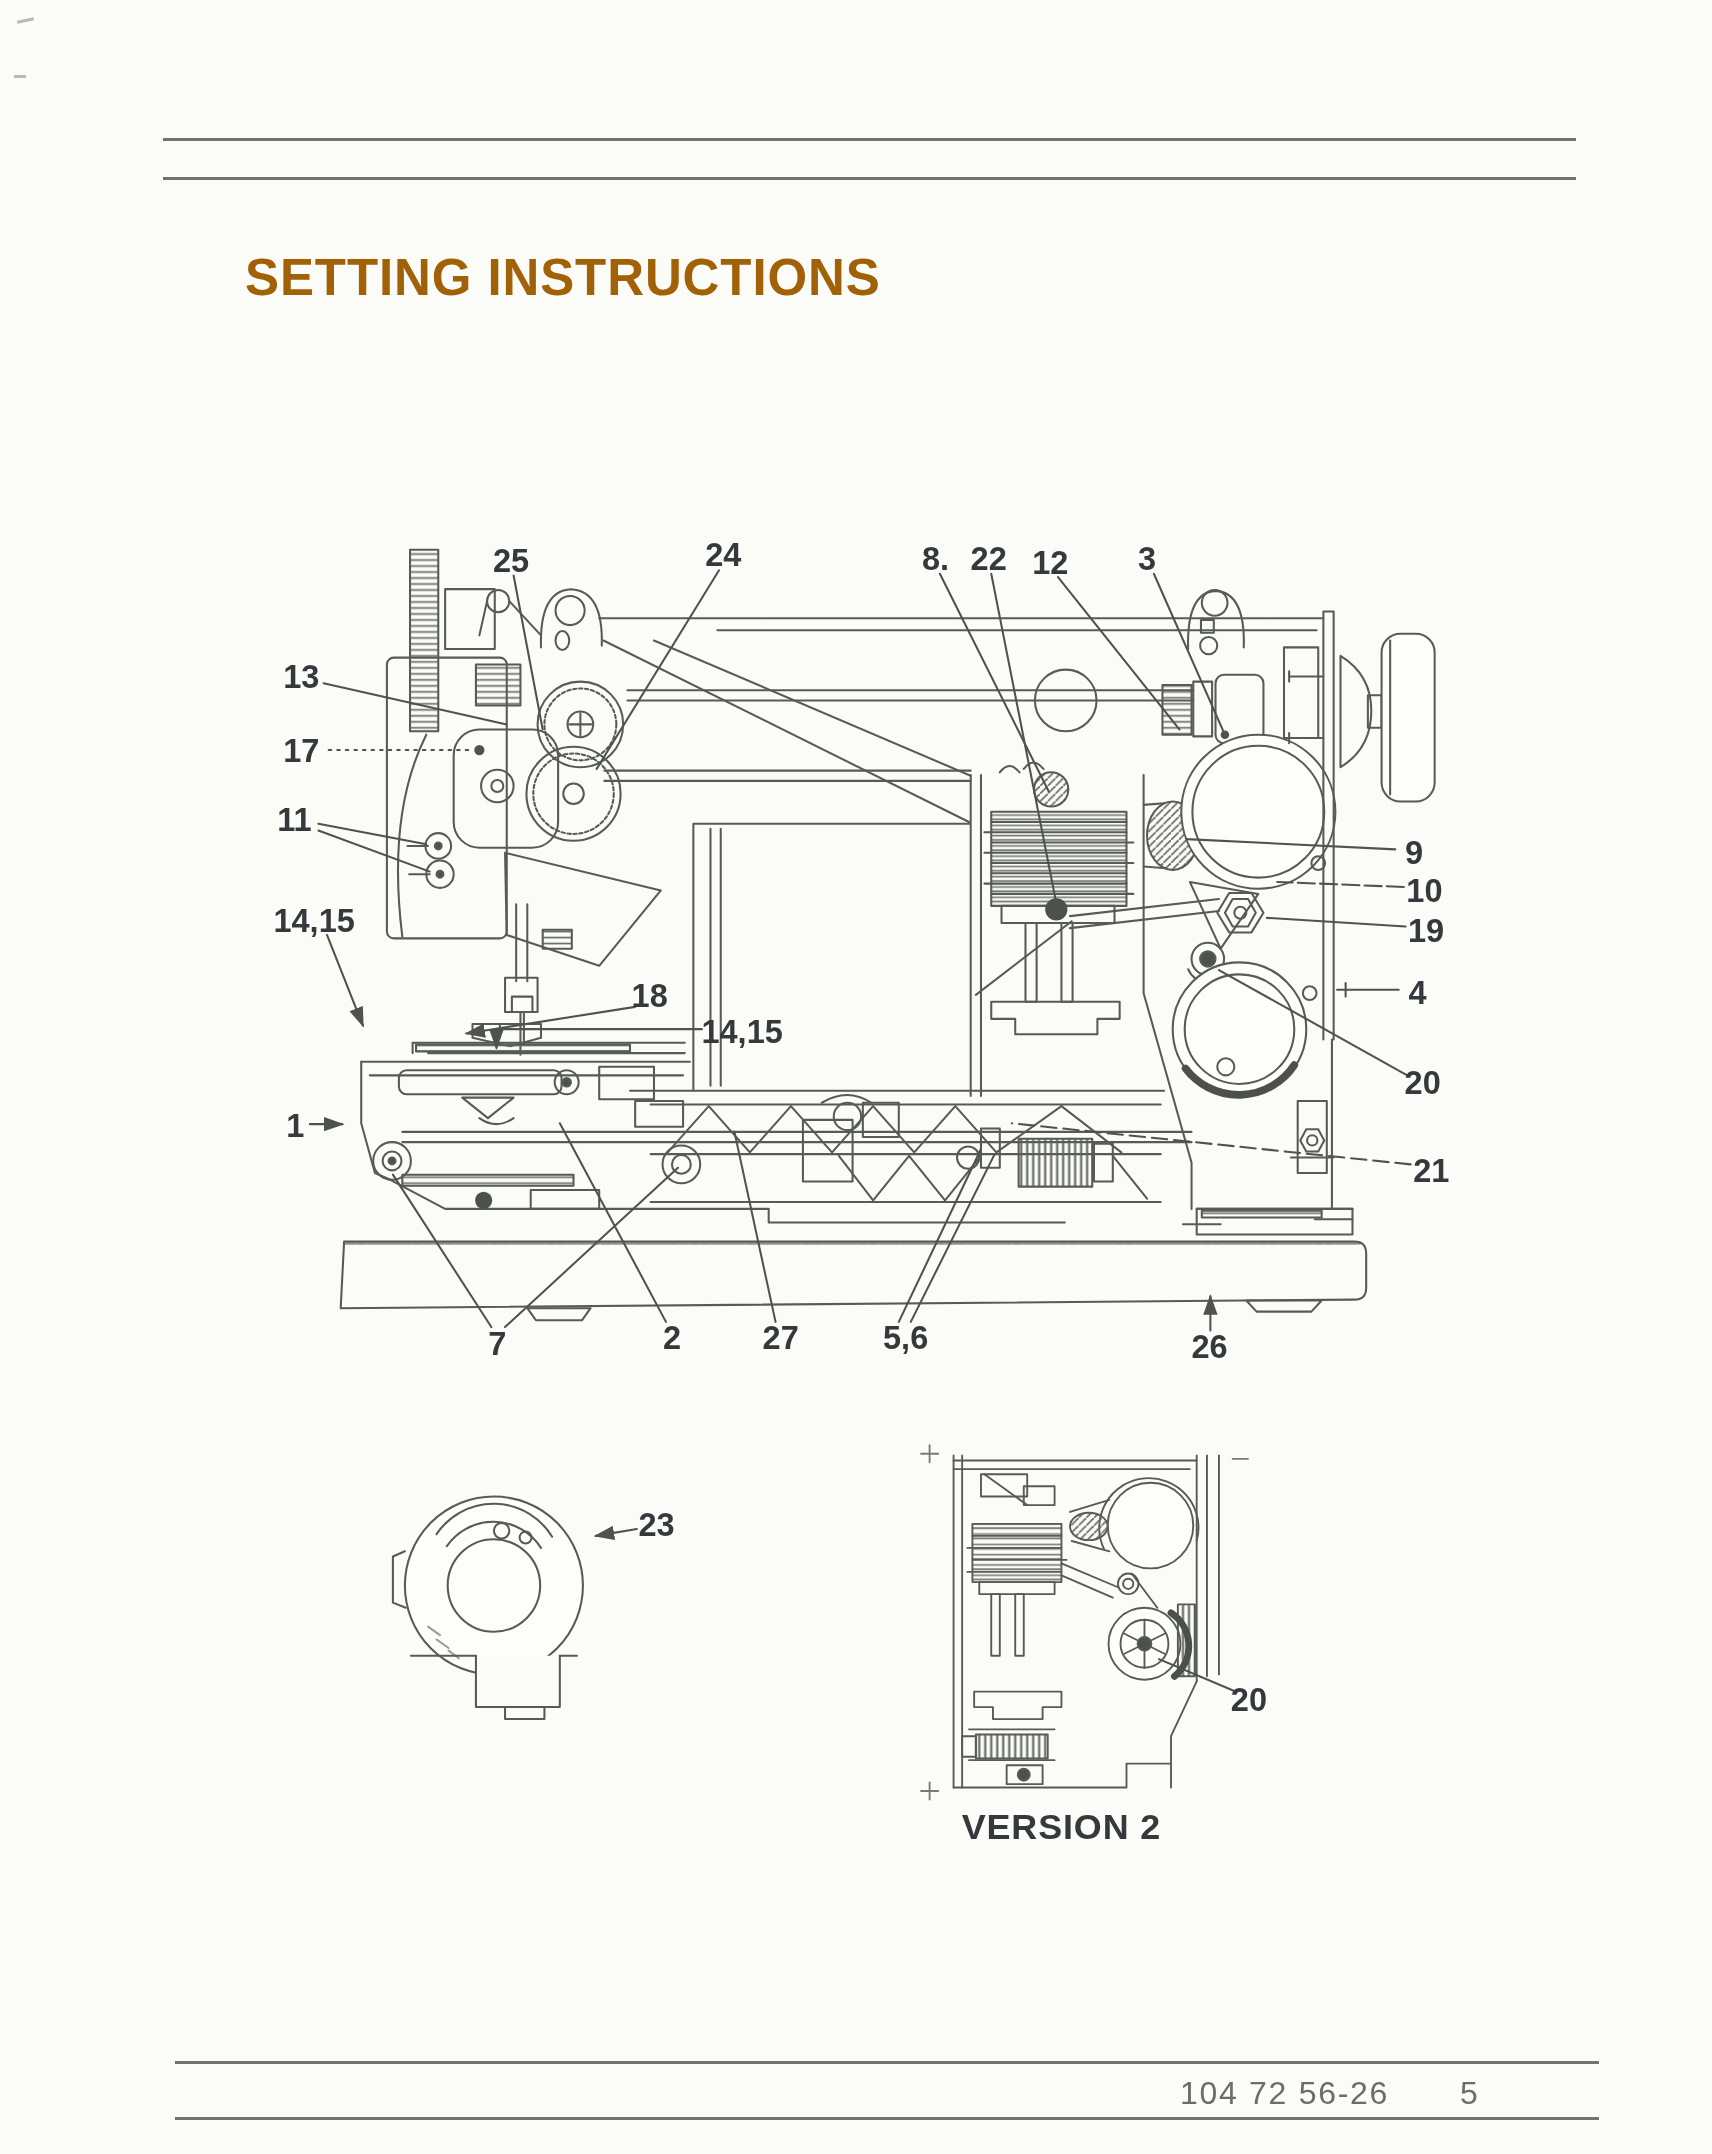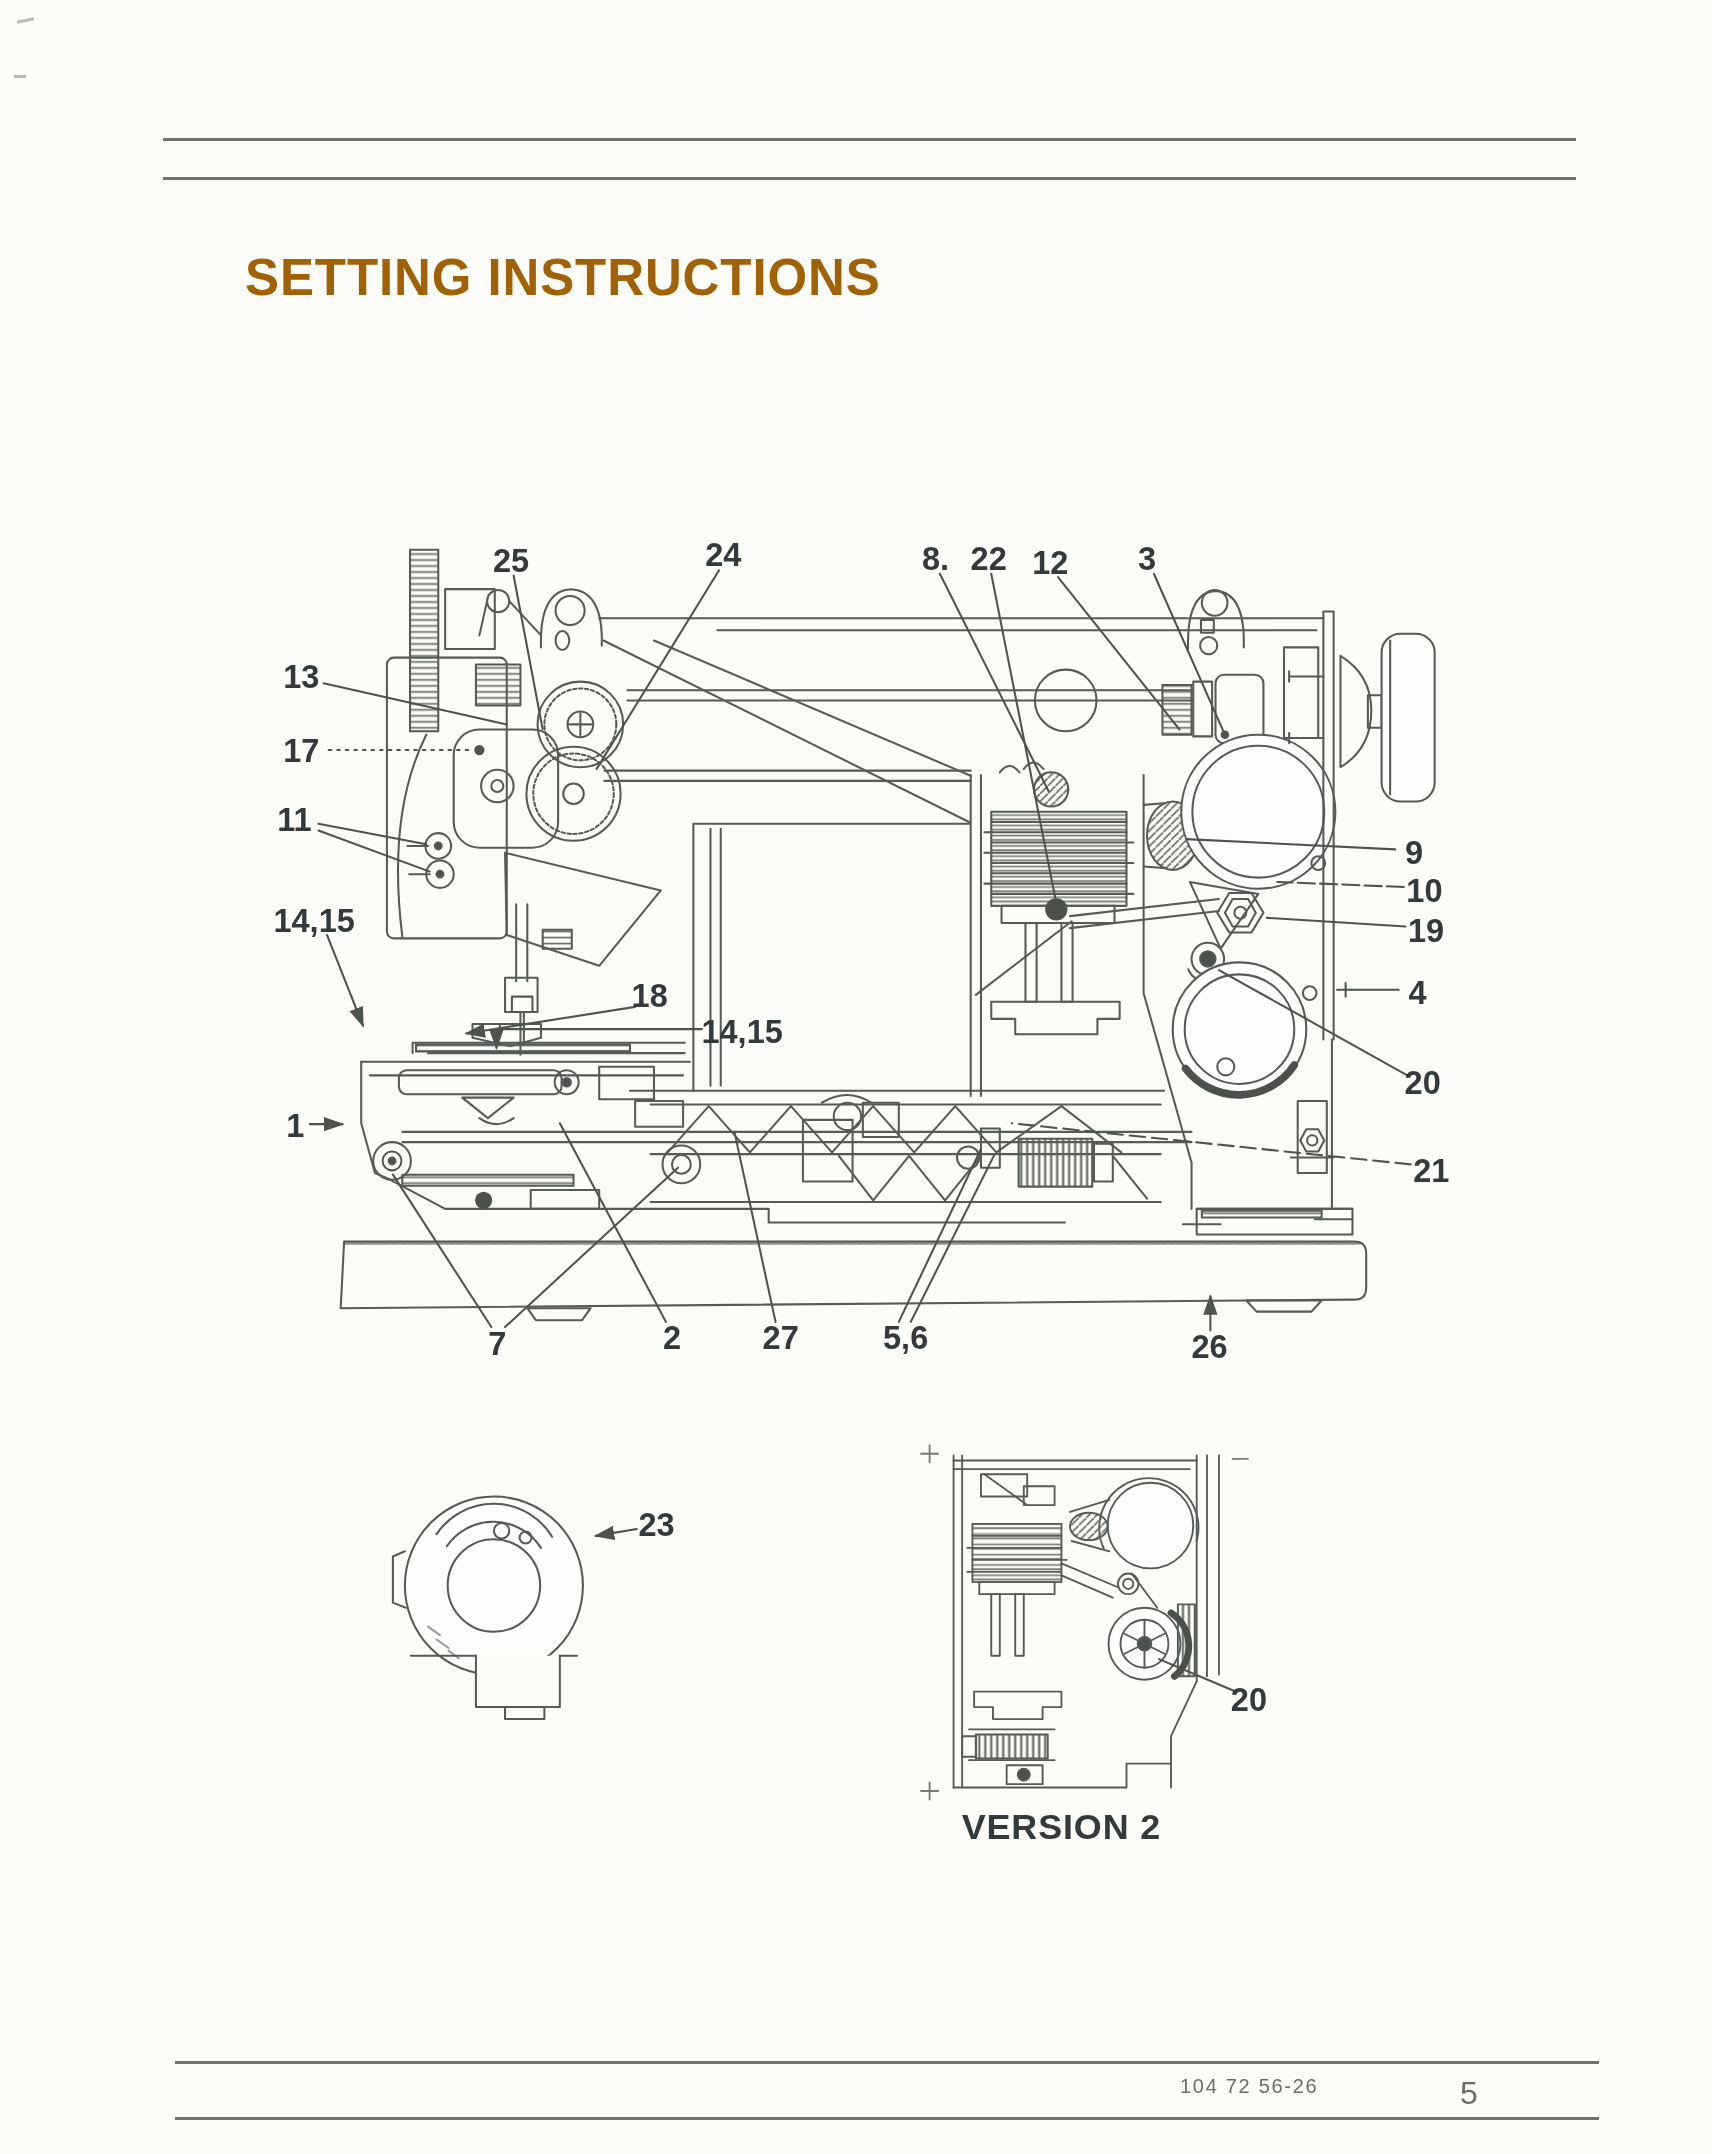--- a/index.html
+++ b/index.html
@@ -15,21 +15,21 @@
   #rule-foot-1{left:175px;top:2061px;width:1424px;}
   #rule-foot-2{left:175px;top:2117px;width:1424px;}
   #page-title{
     position:absolute;left:245px;top:228px;
     font-size:51px;font-weight:bold;letter-spacing:0.9px;color:#a16207;
     white-space:nowrap;
     margin-top:20px;
   }
   #footer-doc{
     position:absolute;left:1180px;top:2075px;
-    font-size:20px;color:#696e6b;letter-spacing:1.7px;white-space:nowrap;
+    font-size:32px;color:#696e6b;letter-spacing:1.7px;white-space:nowrap;
   }
   #footer-page{
     position:absolute;left:1460px;top:2075px;
     font-size:32px;color:#696e6b;
   }
   .scan-mark{position:absolute;background:#8b8f89;opacity:.6;}
   #mark-1{left:17px;top:19px;width:17px;height:3.4px;transform:rotate(-12deg);}
   #mark-2{left:13.7px;top:75px;width:12px;height:3.4px;}
   svg{position:absolute;left:0;top:0;}
   svg text{font-family:"Liberation Sans", sans-serif;font-weight:bold;fill:#343a3c;}

